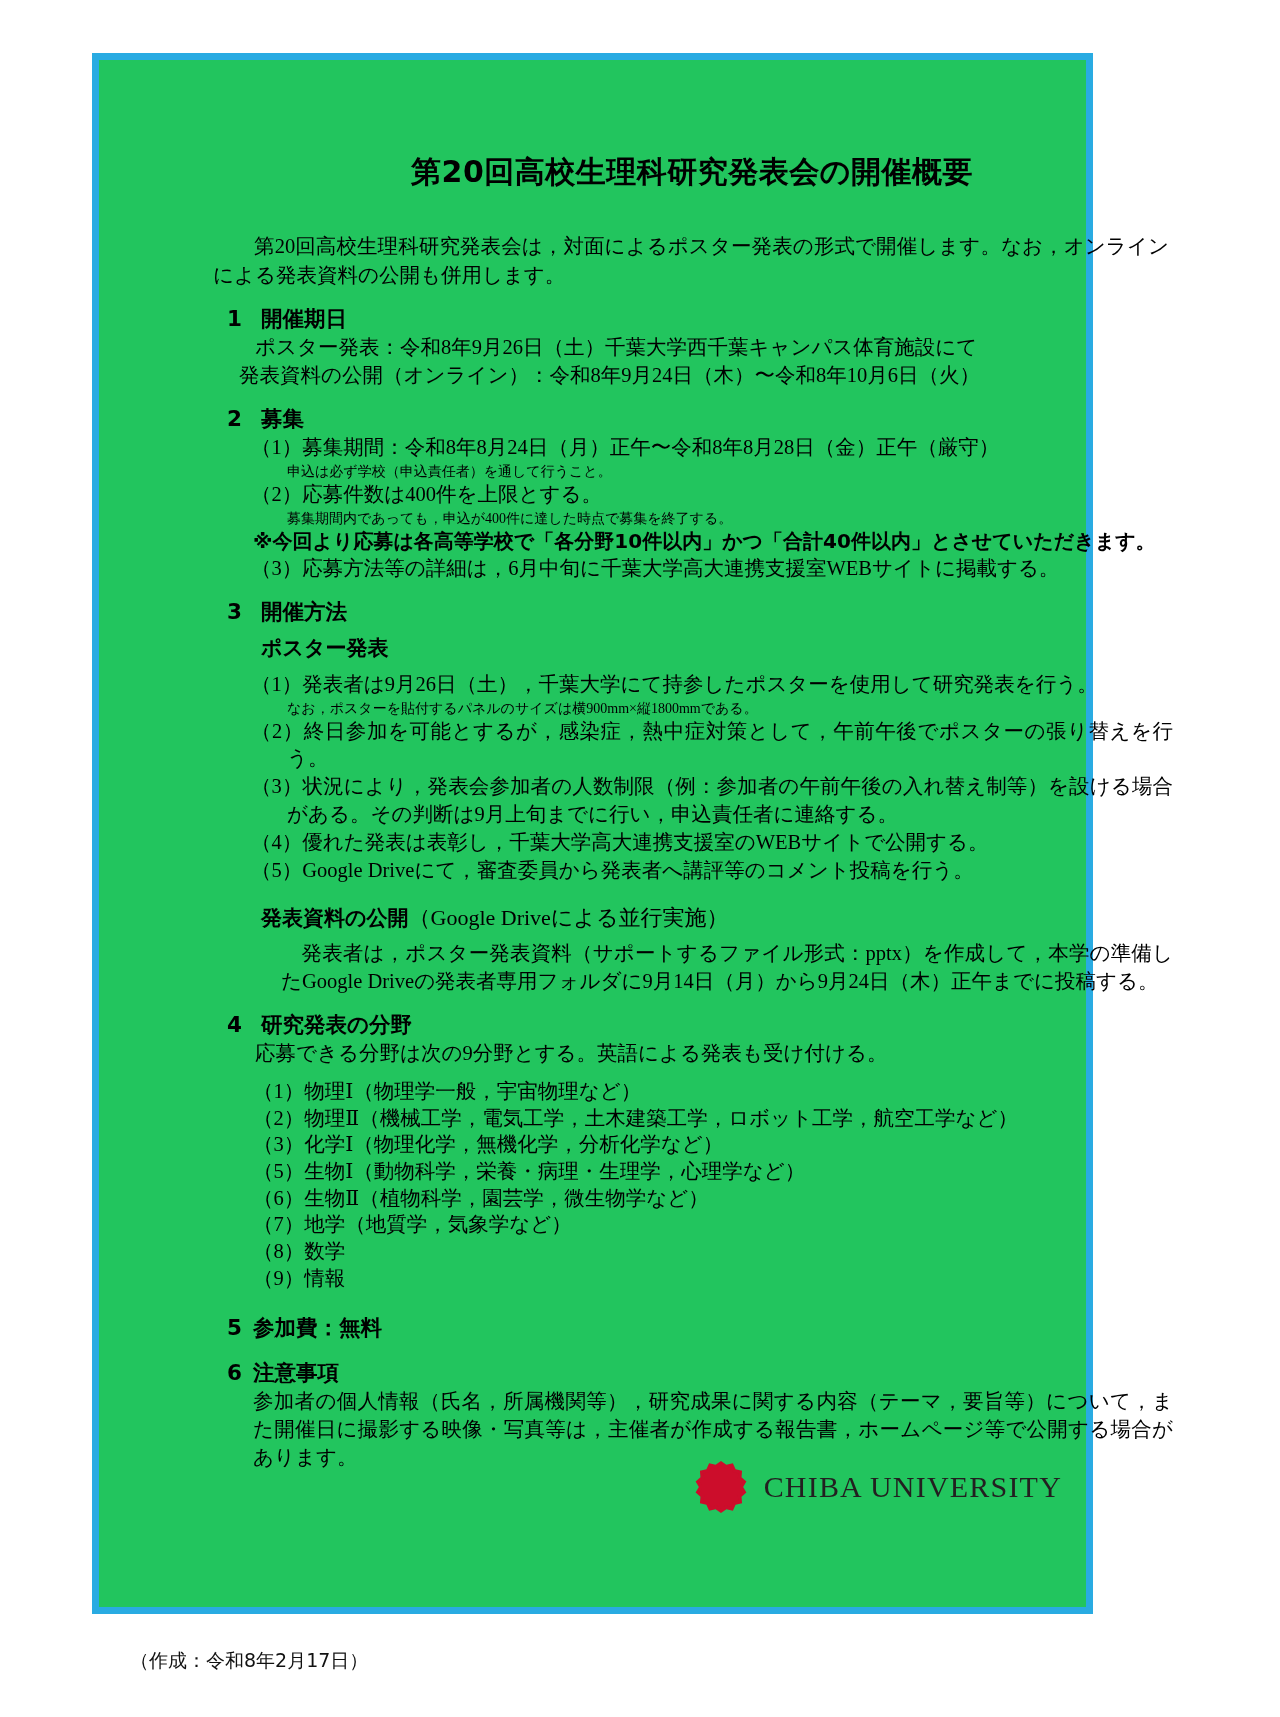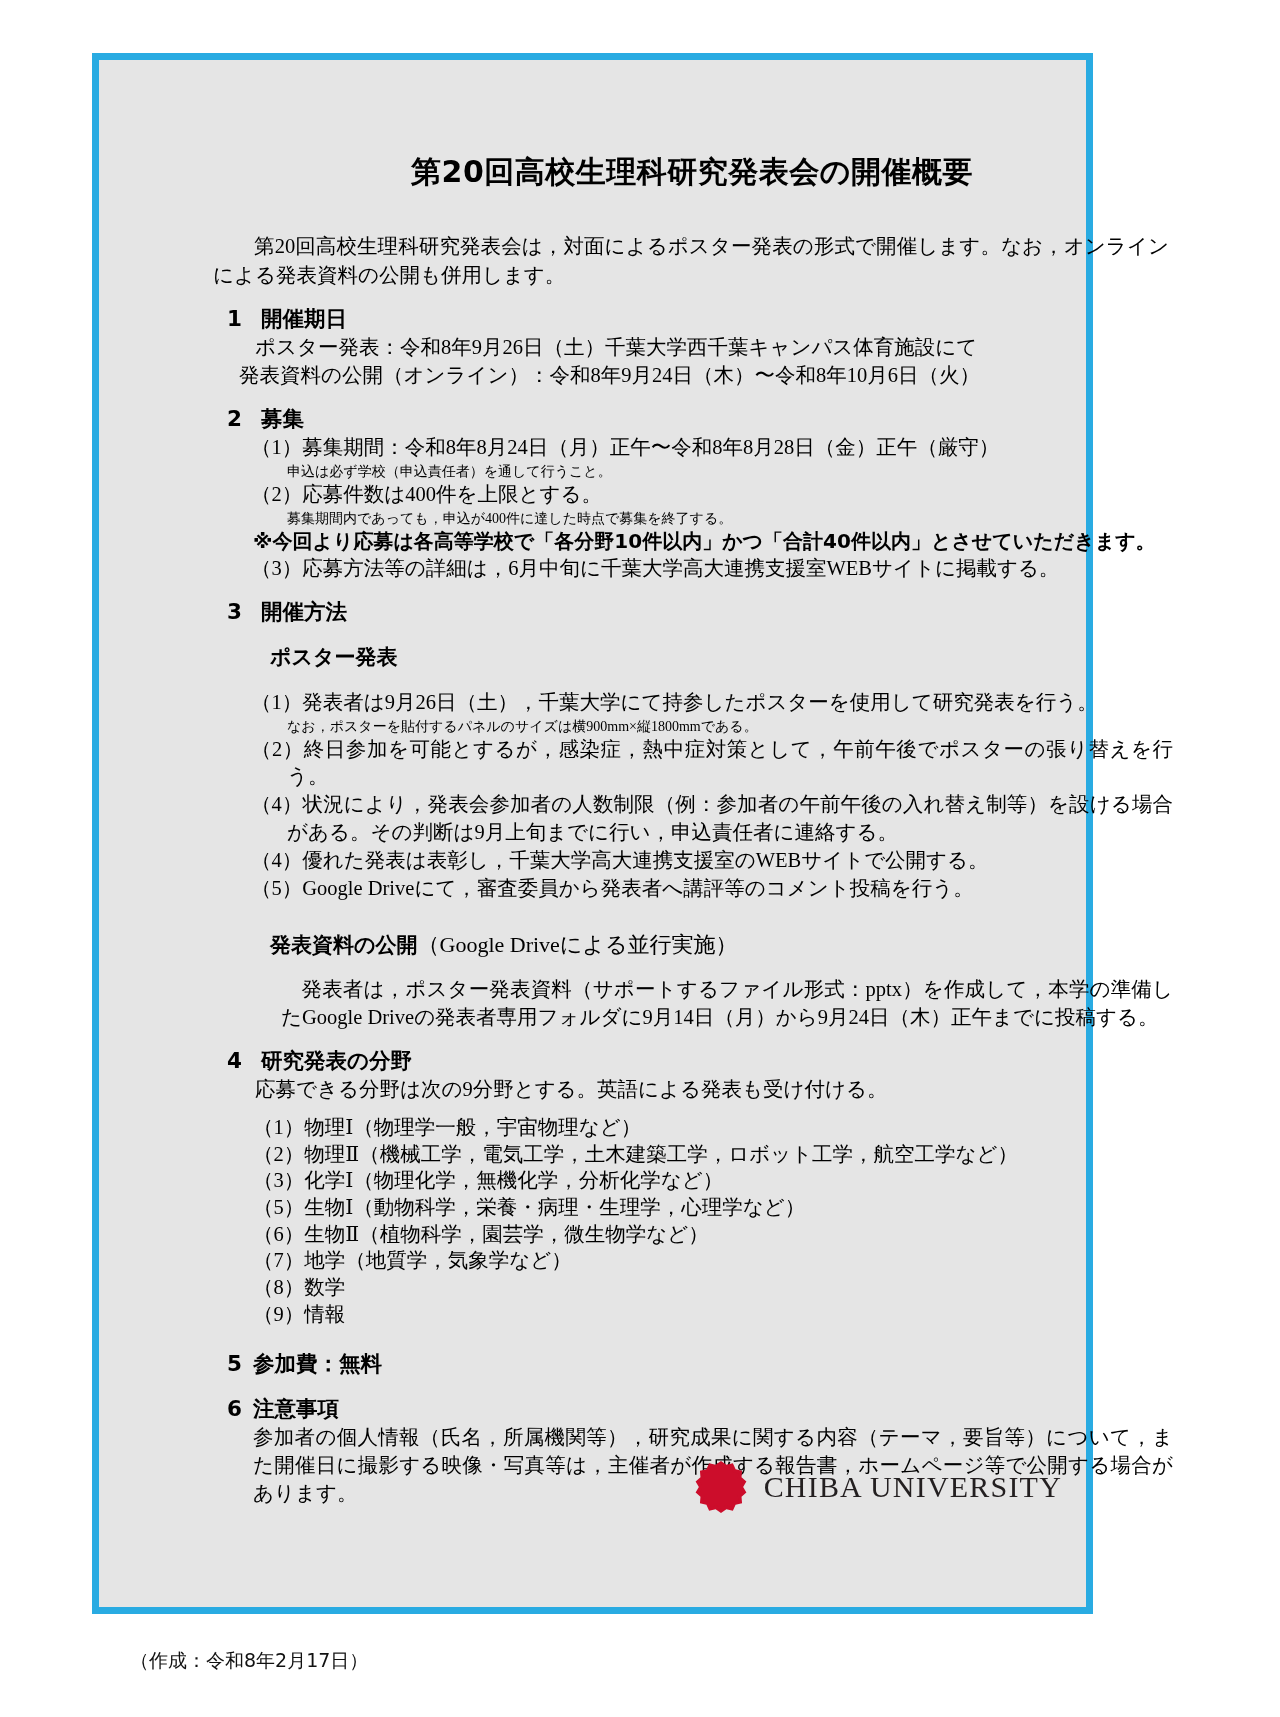--- a/index.html
+++ b/index.html
@@ -25,21 +25,21 @@
     background: #ffffff;
   }
   .blue-frame {
     position: absolute;
     left: 92px;
     top: 53px;
     width: 1001px;
     height: 1561px;
     border: 7px solid #29ABE2;
     box-sizing: border-box;
-    background: #e5e5e5;
+    background: #22c55e;
   }
   .content {
     position: absolute;
     left: 112px;
     top: 72px;
     width: 962px;
     box-sizing: border-box;
   }
 
   
@@ -119,21 +119,21 @@
     padding-left: 76px;
     text-indent: -34px;
     text-align: justify;
   }
 
   .subhead-bold {
     font-family: "DejaVu Sans", "Liberation Sans", sans-serif;
     font-weight: bold;
     font-size: 21px;
     line-height: 1.35;
-    margin: 17px;
+    margin: 8px;
     padding-left: 42px;
   }
   .subhead-bold .plain {
     font-family: "Liberation Serif", serif;
     font-weight: normal;
     font-size: 22px;
   }
 
   .para {
     font-size: 20.5px;
@@ -224,21 +224,21 @@
       </div>
 
       <div class="section">
         <div class="sec-head">
           <span class="num">3</span><span>開催方法</span>
         </div>
         <p class="subhead-bold">ポスター発表</p>
         <p class="sub nowrap">（1）発表者は9月26日（土），千葉大学にて持参したポスターを使用して研究発表を行う。</p>
         <p class="sub-cont">なお，ポスターを貼付するパネルのサイズは横900mm×縦1800mmである。</p>
         <p class="sub">（2）終日参加を可能とするが，感染症，熱中症対策として，午前午後でポスターの張り替えを行う。</p>
-        <p class="sub">（4）状況により，発表会参加者の人数制限（例：参加者の午前午後の入れ替え制等）を設ける場合がある。その判断は9月上旬までに行い，申込責任者に連絡する。</p>
+        <p class="sub">（3）状況により，発表会参加者の人数制限（例：参加者の午前午後の入れ替え制等）を設ける場合がある。その判断は9月上旬までに行い，申込責任者に連絡する。</p>
         <p class="sub nowrap">（4）優れた発表は表彰し，千葉大学高大連携支援室のWEBサイトで公開する。</p>
         <p class="sub nowrap">（5）Google Driveにて，審査委員から発表者へ講評等のコメント投稿を行う。</p>
 
         <div class="gap-sm"></div>
 
         <p class="subhead-bold"><span>発表資料の公開</span><span class="plain">（Google Driveによる並行実施）</span></p>
         <p class="para">発表者は，ポスター発表資料（サポートするファイル形式：pptx）を作成して，本学の準備したGoogle Driveの発表者専用フォルダに9月14日（月）から9月24日（木）正午までに投稿する。</p>
       </div>
 
       <div class="section">

